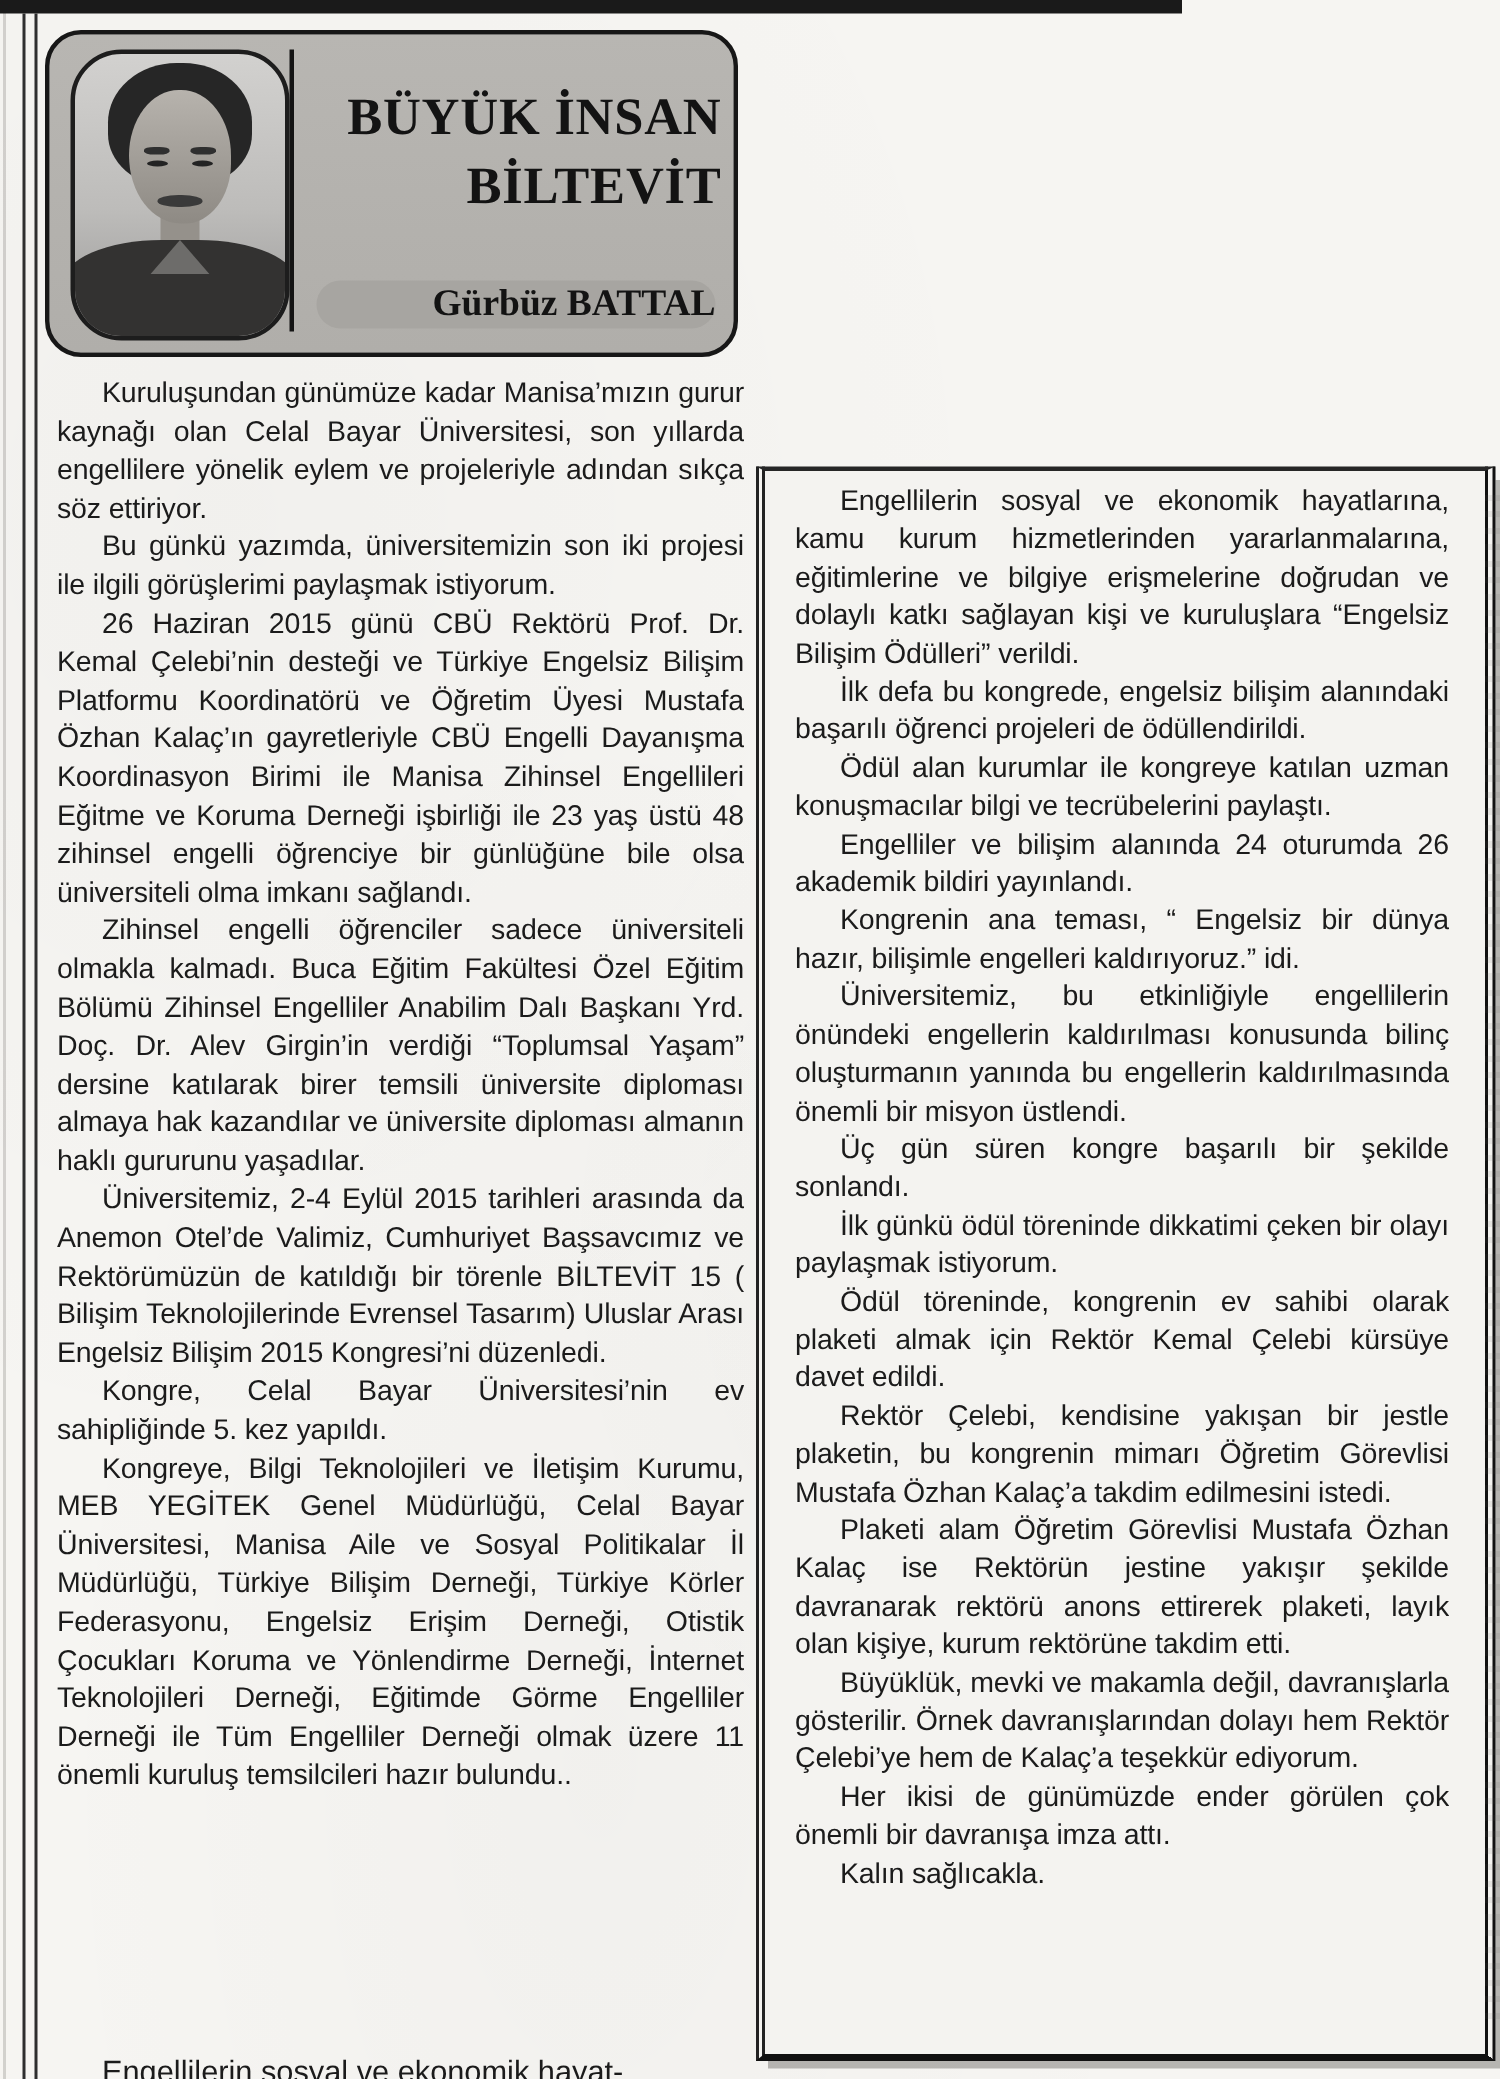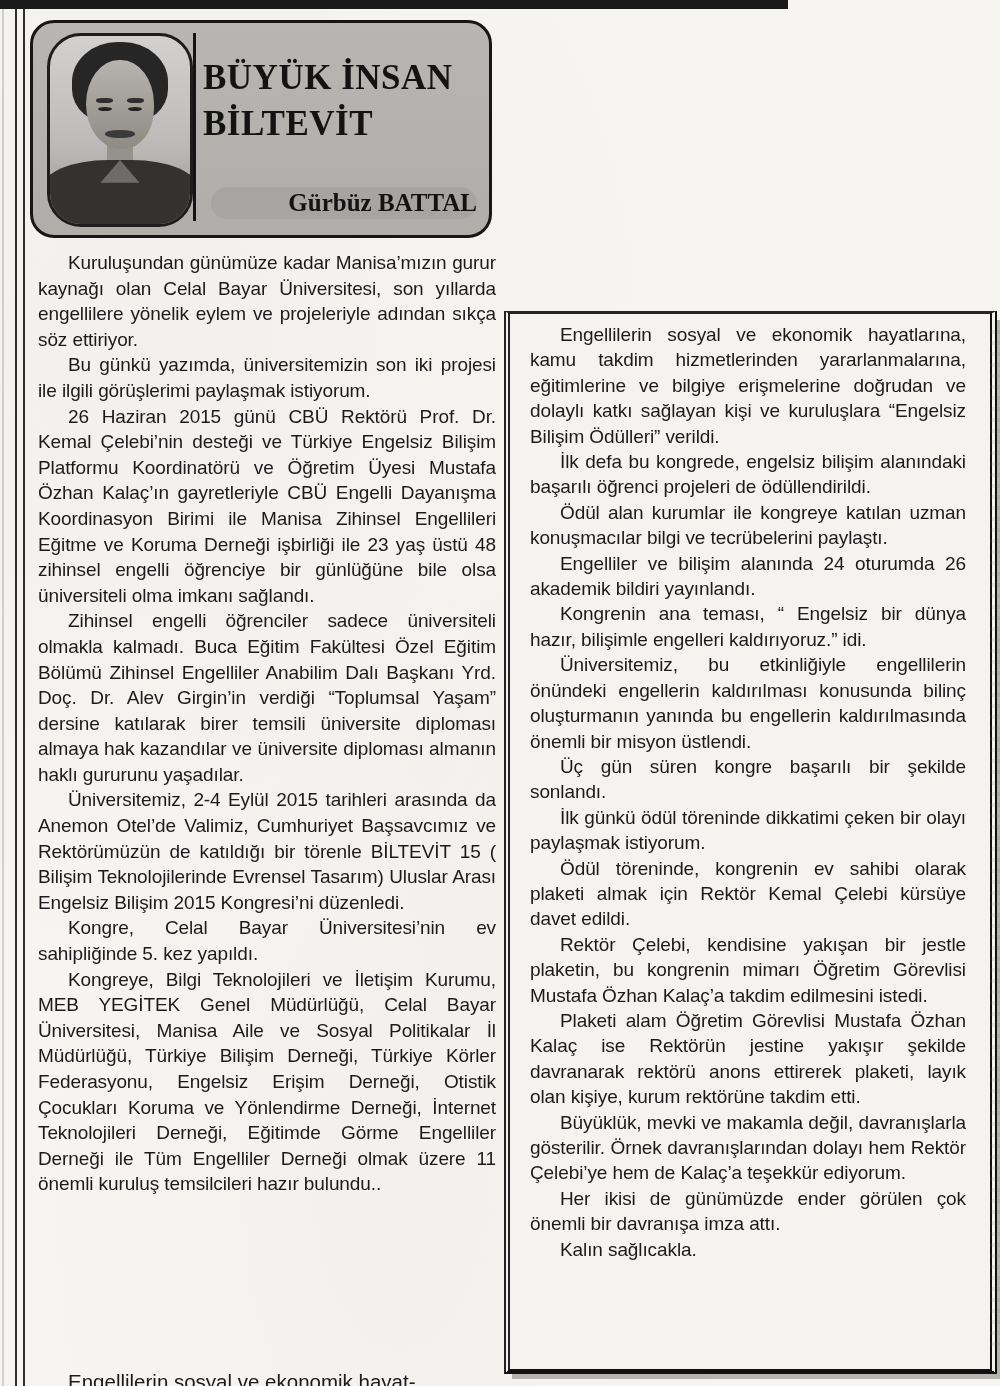--- a/index.html
+++ b/index.html
@@ -41,21 +41,21 @@
   .ph-eye-r { left:56%; top:37.5%; width:10%; height:2.2%; background:#232323; border-radius:50%; }
   .ph-mst   { left:39%; top:50%; width:22%; height:4.5%; background:#3a3a3a; border-radius:45%; }
   .ph-neck  { left:41%; top:52%; width:18%; height:18%; background:#95918b; }
   .ph-shirt { left:-6%; top:66%; width:112%; height:36%; background:#333231; border-radius:42% 42% 0 0; }
   .ph-collar{ left:36%; top:66%; width:28%; height:12%; background:#6d6c6a;
               clip-path:polygon(0 100%,50% 0,100% 100%); }
 
   .header-divider { position:absolute; left:160px; top:10px; width:3px; height:188px; background:#141414; }
 
   .title-block {
-    position:absolute; left:170px; right:8px; top:32px; text-align:left;
+    position:absolute; left:170px; right:8px; top:32px; text-align:right;
     font-family:"Liberation Serif", serif; font-weight:bold;
     font-size:35px; line-height:46px; letter-spacing:0.5px; color:#131313;
   }
   .author-pill {
     position:absolute; left:178px; top:164px; width:266px; height:32px;
     background:#a7a5a1; border-radius:16px; text-align:right;
     font-family:"Liberation Serif", serif; font-weight:bold;
     font-size:25px; line-height:32px; color:#131313;
   }
 
@@ -126,21 +126,21 @@
       <p>Zihinsel engelli öğrenciler sadece üniversiteli olmakla kalmadı. Buca Eğitim Fakültesi Özel Eğitim Bölümü Zihinsel Engelliler Anabilim Dalı Başkanı Yrd. Doç. Dr. Alev Girgin’in verdiği “Toplumsal Yaşam” dersine katılarak birer temsili üniversite diploması almaya hak kazandılar ve üniversite diploması almanın haklı gururunu yaşadılar.</p>
       <p>Üniversitemiz, 2-4 Eylül 2015 tarihleri arasında da Anemon Otel’de Valimiz, Cumhuriyet Başsavcımız ve Rektörümüzün de katıldığı bir törenle BİLTEVİT 15 ( Bilişim Teknolojilerinde Evrensel Tasarım) Uluslar Arası Engelsiz Bilişim 2015 Kongresi’ni düzenledi.</p>
       <p>Kongre, Celal Bayar Üniversitesi’nin ev sahipliğinde 5. kez yapıldı.</p>
       <p>Kongreye, Bilgi Teknolojileri ve İletişim Kurumu, MEB YEGİTEK Genel Müdürlüğü, Celal Bayar Üniversitesi, Manisa Aile ve Sosyal Politikalar İl Müdürlüğü, Türkiye Bilişim Derneği, Türkiye Körler Federasyonu, Engelsiz Erişim Derneği, Otistik Çocukları Koruma ve Yönlendirme Derneği, İnternet Teknolojileri Derneği, Eğitimde Görme Engelliler Derneği ile Tüm Engelliler Derneği olmak üzere 11 önemli kuruluş temsilcileri hazır bulundu..</p>
     </div>
 
   <div class="cutoff-line">Engellilerin sosyal ve ekonomik hayat-</div>
 
   <div class="right-box">
     <div class="col col-right">
-        <p>Engellilerin sosyal ve ekonomik hayatlarına, kamu takdim hizmetlerinden yararlanmalarına, eğitimlerine ve bilgiye erişmelerine doğrudan ve dolaylı katkı sağlayan kişi ve kuruluşlara “Engelsiz Bilişim Ödülleri” verildi.</p>
+        <p>Engellilerin sosyal ve ekonomik hayatlarına, kamu kurum hizmetlerinden yararlanmalarına, eğitimlerine ve bilgiye erişmelerine doğrudan ve dolaylı katkı sağlayan kişi ve kuruluşlara “Engelsiz Bilişim Ödülleri” verildi.</p>
         <p>İlk defa bu kongrede, engelsiz bilişim alanındaki başarılı öğrenci projeleri de ödüllendirildi.</p>
         <p>Ödül alan kurumlar ile kongreye katılan uzman konuşmacılar bilgi ve tecrübelerini paylaştı.</p>
         <p>Engelliler ve bilişim alanında 24 oturumda 26 akademik bildiri yayınlandı.</p>
         <p>Kongrenin ana teması, “ Engelsiz bir dünya hazır, bilişimle engelleri kaldırıyoruz.” idi.</p>
         <p>Üniversitemiz, bu etkinliğiyle engellilerin önündeki engellerin kaldırılması konusunda bilinç oluşturmanın yanında bu engellerin kaldırılmasında önemli bir misyon üstlendi.</p>
         <p>Üç gün süren kongre başarılı bir şekilde sonlandı.</p>
         <p>İlk günkü ödül töreninde dikkatimi çeken bir olayı paylaşmak istiyorum.</p>
         <p>Ödül töreninde, kongrenin ev sahibi olarak plaketi almak için Rektör Kemal Çelebi kürsüye davet edildi.</p>
         <p>Rektör Çelebi, kendisine yakışan bir jestle plaketin, bu kongrenin mimarı Öğretim Görevlisi Mustafa Özhan Kalaç’a takdim edilmesini istedi.</p>
         <p>Plaketi alam Öğretim Görevlisi Mustafa Özhan Kalaç ise Rektörün jestine yakışır şekilde davranarak rektörü anons ettirerek plaketi, layık olan kişiye, kurum rektörüne takdim etti.</p>

